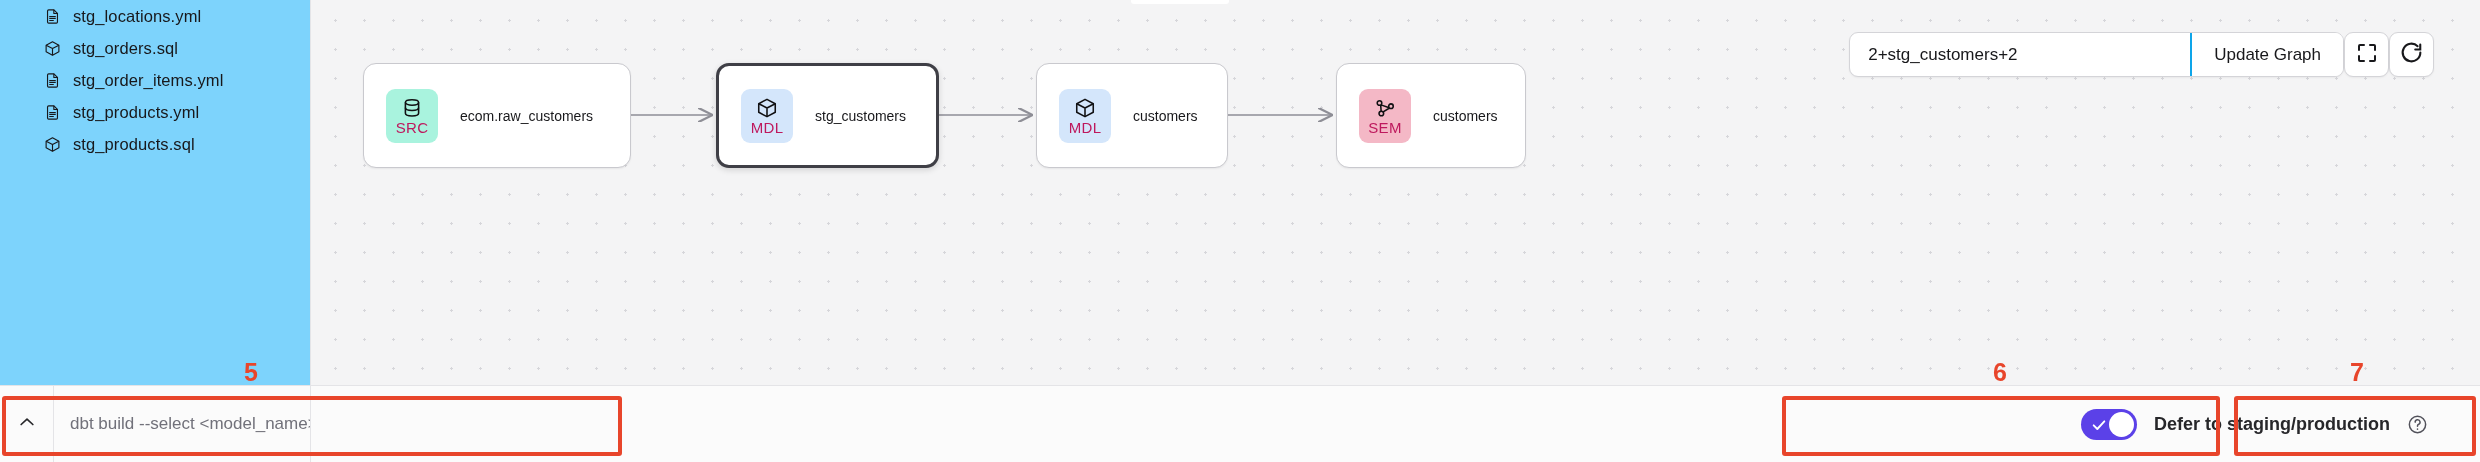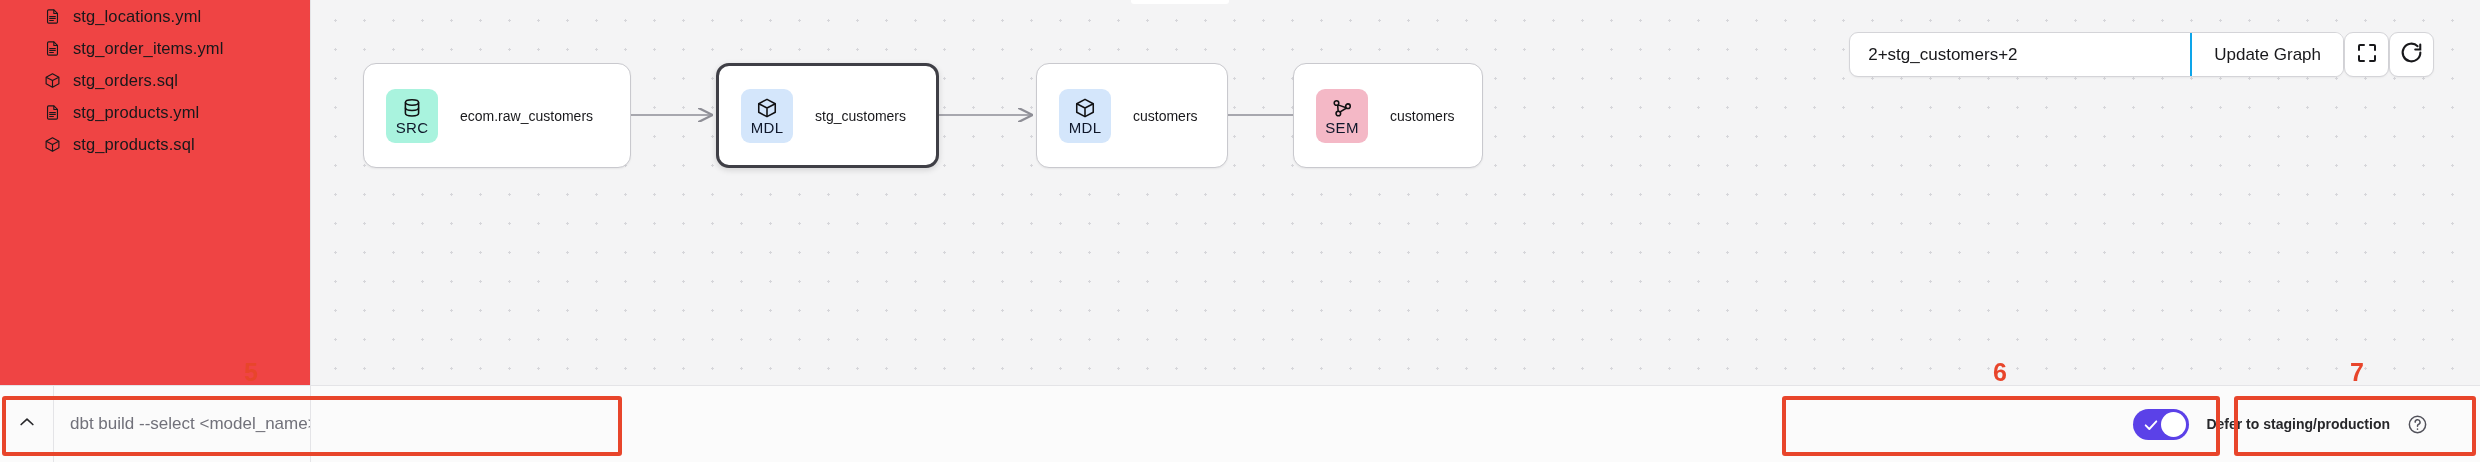--- a/index.html
+++ b/index.html
@@ -10,21 +10,21 @@
     overflow: hidden;
   }
   #app { position: relative; width: 2480px; height: 462px; display: flex; flex-direction: column; }
 
   
   .upper { display: flex; flex: 1 1 auto; height: 385px; }
 
   
   .sidebar {
     width: 311px; flex: 0 0 311px; height: 100%;
-    background: #ef4444;
+    background: #7dd3fc;
     border-right: 1px solid #e4e4e7;
     position: relative;
     overflow: hidden;
     padding-top: 0px;
   }
   .file-row {
     display: flex; align-items: center;
     height: 32px;
     padding-left: 44px;
     gap: 12px;
@@ -105,21 +105,21 @@
   .node.selected {
     border: 3px solid #3f3f46;
     box-shadow: 0 2px 6px rgba(0,0,0,.14);
   }
   .badge {
     width: 52px; height: 54px; flex: 0 0 52px;
     border-radius: 9px;
     display: flex; flex-direction: column; align-items: center; justify-content: center;
     gap: 1px;
   }
-  .badge .btext { font-size: 15px; font-weight: 500; color: #0f172a; letter-spacing: .3px; line-height: 1; }
+  .badge .btext { font-size: 15px; font-weight: 500; color: #be185d; letter-spacing: .3px; line-height: 1; }
   .badge svg { display: block; }
   .node .nlabel { font-size: 14px; color: #18181b; white-space: nowrap; }
 
   .edge { position: absolute; z-index: 1; }
 
   
   .bottombar {
     height: 77px; flex: 0 0 77px;
     display: flex; align-items: stretch;
     background: #fbfbfb;
@@ -160,21 +160,21 @@
     width: 56px; height: 31px; border-radius: 16px;
     background: #5b41e8;
     position: relative; cursor: pointer; flex: 0 0 56px;
   }
   .toggle .knob {
     position: absolute; top: 3px; right: 3px;
     width: 25px; height: 25px; border-radius: 50%;
     background: #ffffff;
   }
   .toggle .chk { position: absolute; left: 10px; top: 8px; }
-  .defer-label { font-size: 14px; color: #27272a; font-weight: 600; white-space: nowrap; }
+  .defer-label { font-size: 18px; color: #27272a; font-weight: 600; white-space: nowrap; }
   .help-icon { display: flex; align-items: center; cursor: pointer; }
 
   .ready-group { display: flex; align-items: center; gap: 16px; padding: 6px 10px 6px 12px; }
   .ready-badge {
     display: flex; align-items: center; gap: 12px;
     background: #bdf0c4;
     border-radius: 8px;
     padding: 8px 20px 8px 16px;
     cursor: pointer;
   }
@@ -208,32 +208,32 @@
           <div class="file-row">
             <span class="ficon"><svg viewBox="0 0 24 24" fill="none" stroke="#18181b" stroke-width="1.6" stroke-linejoin="round" width="17" height="17">
   <path d="M14 2.6H6.6A1.6 1.6 0 0 0 5 4.2v15.6a1.6 1.6 0 0 0 1.6 1.6h10.8a1.6 1.6 0 0 0 1.6-1.6V7.6z"></path>
   <polyline points="13.9,2.6 13.9,7.7 19,7.7"></polyline>
   <path d="M8 12.2h8M8 14.9h8M8 17.6h5.2" stroke-linecap="round"></path>
               </svg></span>
             <span class="fname">stg_locations.yml</span>
           </div>
           <div class="file-row">
             <span class="ficon"><svg viewBox="0 0 24 24" fill="none" stroke="#18181b" stroke-width="1.6" stroke-linejoin="round" width="17" height="17">
+  <path d="M12 2.6 21 7.3v9.4L12 21.4 3 16.7V7.3z"></path>
+  <path d="M3 7.3 12 12m0 0 9-4.7M12 12v9.4"></path>
+              </svg></span>
+            <span class="fname">stg_orders.sql</span>
+          </div>
+          <div class="file-row">
+            <span class="ficon"><svg viewBox="0 0 24 24" fill="none" stroke="#18181b" stroke-width="1.6" stroke-linejoin="round" width="17" height="17">
   <path d="M14 2.6H6.6A1.6 1.6 0 0 0 5 4.2v15.6a1.6 1.6 0 0 0 1.6 1.6h10.8a1.6 1.6 0 0 0 1.6-1.6V7.6z"></path>
   <polyline points="13.9,2.6 13.9,7.7 19,7.7"></polyline>
   <path d="M8 12.2h8M8 14.9h8M8 17.6h5.2" stroke-linecap="round"></path>
               </svg></span>
             <span class="fname">stg_order_items.yml</span>
-          </div>
-          <div class="file-row">
-            <span class="ficon"><svg viewBox="0 0 24 24" fill="none" stroke="#18181b" stroke-width="1.6" stroke-linejoin="round" width="17" height="17">
-  <path d="M12 2.6 21 7.3v9.4L12 21.4 3 16.7V7.3z"></path>
-  <path d="M3 7.3 12 12m0 0 9-4.7M12 12v9.4"></path>
-              </svg></span>
-            <span class="fname">stg_orders.sql</span>
           </div>
           <div class="file-row">
             <span class="ficon"><svg viewBox="0 0 24 24" fill="none" stroke="#18181b" stroke-width="1.6" stroke-linejoin="round" width="17" height="17">
   <path d="M14 2.6H6.6A1.6 1.6 0 0 0 5 4.2v15.6a1.6 1.6 0 0 0 1.6 1.6h10.8a1.6 1.6 0 0 0 1.6-1.6V7.6z"></path>
   <polyline points="13.9,2.6 13.9,7.7 19,7.7"></polyline>
   <path d="M8 12.2h8M8 14.9h8M8 17.6h5.2" stroke-linecap="round"></path>
               </svg></span>
             <span class="fname">stg_products.yml</span>
           </div>
           <div class="file-row">
@@ -319,21 +319,21 @@
             <svg width="22" height="22" viewBox="0 0 24 24" fill="none" stroke="#111113" stroke-width="1.7" stroke-linejoin="round">
               <path d="M12 2.6 21 7.3v9.4L12 21.4 3 16.7V7.3z"></path>
               <path d="M3 7.3 12 12m0 0 9-4.7M12 12v9.4"></path>
             </svg>
           </span>
           <span class="btext">MDL</span>
         </div>
         <span class="nlabel">customers</span>
       </div>
 
-      <div class="node" id="node-3" style="left:982px; top:63px; width:190px; z-index:3;">
+      <div class="node" id="node-3" style="left:1025px; top:63px; width:190px; z-index:3;">
         <div class="badge" style="background:#f4b8c6;">
           <span>
             <svg width="22" height="22" viewBox="0 0 24 24" fill="none" stroke="#111113" stroke-width="1.7">
               <circle cx="6" cy="6.5" r="2.5"></circle>
                 <circle cx="18.5" cy="10" r="2.5"></circle>
                 <circle cx="8" cy="18" r="2.5"></circle>
               <path d="M7.6 8.6 16.6 11.8M7.3 8.9 7.8 15.5M16.9 12 9.6 16.5"></path>
             </svg>
           </span>
           <span class="btext">SEM</span>

